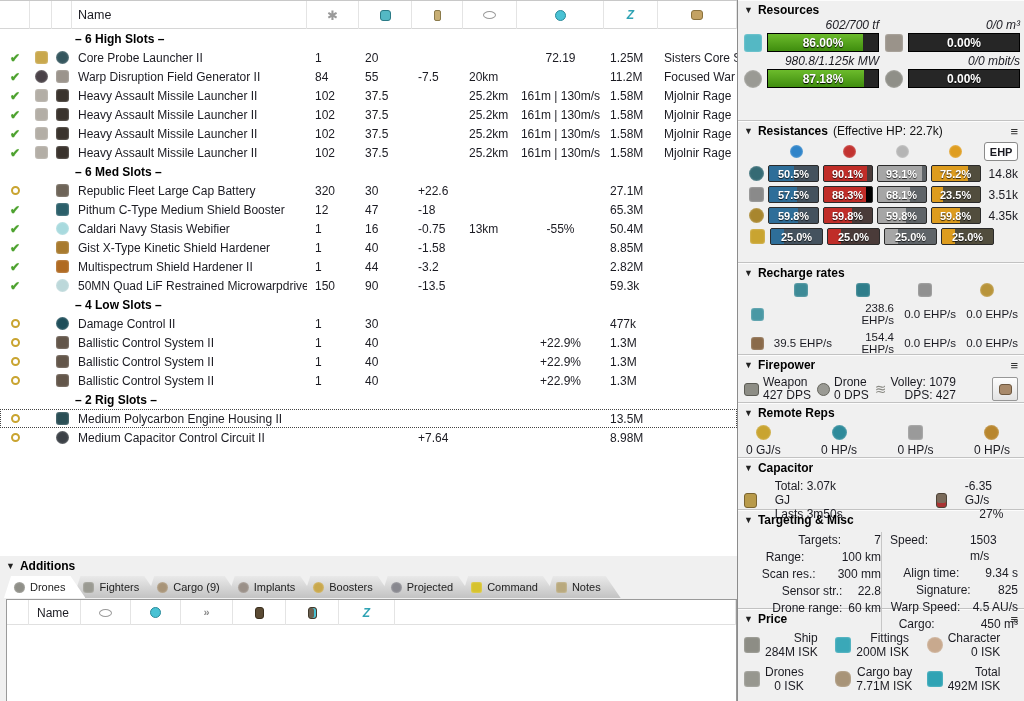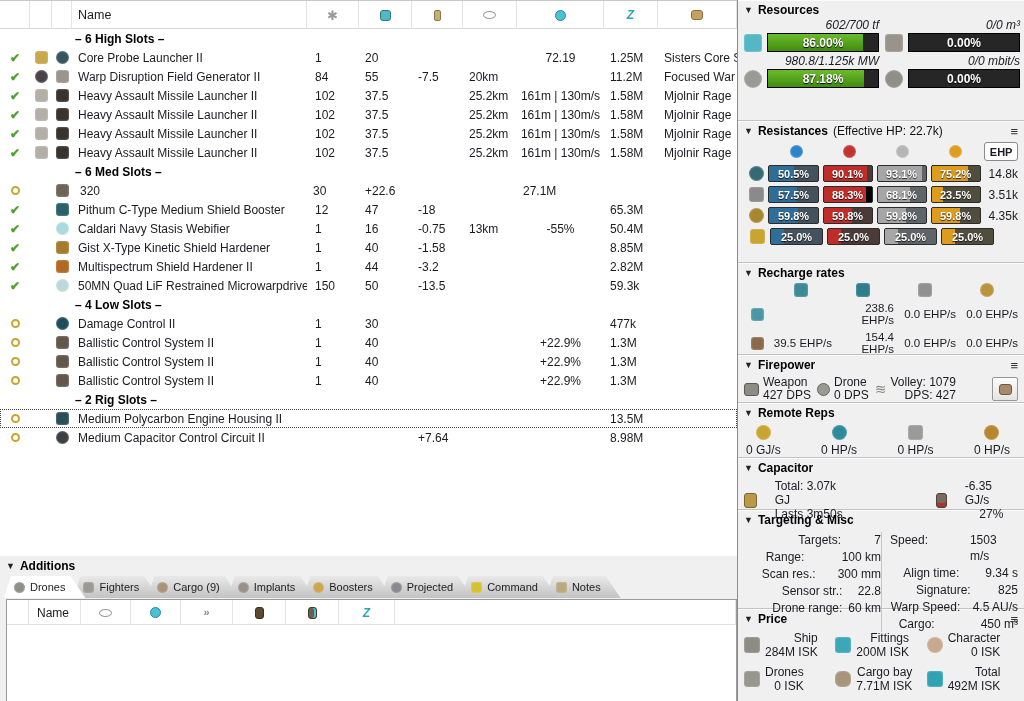--- a/index.html
+++ b/index.html
@@ -281,20 +281,21 @@
       <div class="ft-grid ft-row">
     <span class="cell iconc">
           <span class="state state-ring"></span>
         </span>
     <span class="cell iconc ia">
           <span></span>
         </span>
     <span class="cell iconc ib">
           <span class="mod-icon" style="background: rgb(110, 100, 88); border-radius: 3px;"></span>
         </span>
+    <span class="cell c-name">Republic Fleet Large Cap Battery</span>
     <span class="cell c-qty" style="padding-left:8px;">320</span>
     <span class="cell c-cpu">30</span>
     <span class="cell c-cap">+22.6</span>
     <span class="cell c-range"></span>
     <span class="cell center c-misc"></span>
     <span class="cell c-price">27.1M</span>
     <span class="cell c-ammo"></span>
   </div>
       <div class="ft-grid ft-row">
     <span class="cell iconc">
@@ -377,21 +378,21 @@
           <span class="state state-check">✔</span>
         </span>
     <span class="cell iconc ia">
           <span></span>
         </span>
     <span class="cell iconc ib">
           <span class="mod-icon" style="background: rgb(188, 216, 218); border-radius: 50%;"></span>
         </span>
     <span class="cell c-name">50MN Quad LiF Restrained Microwarpdrive</span>
     <span class="cell c-qty" style="padding-left:8px;">150</span>
-    <span class="cell c-cpu">50</span>
+    <span class="cell c-cpu">90</span>
     <span class="cell c-cap">-13.5</span>
     <span class="cell c-range"></span>
     <span class="cell center c-misc"></span>
     <span class="cell c-price">59.3k</span>
     <span class="cell c-ammo"></span>
   </div>
       <div class="sec-row">
     <span class="sec-label">– 4 Low Slots –</span>
   </div>
       <div class="ft-grid ft-row">

